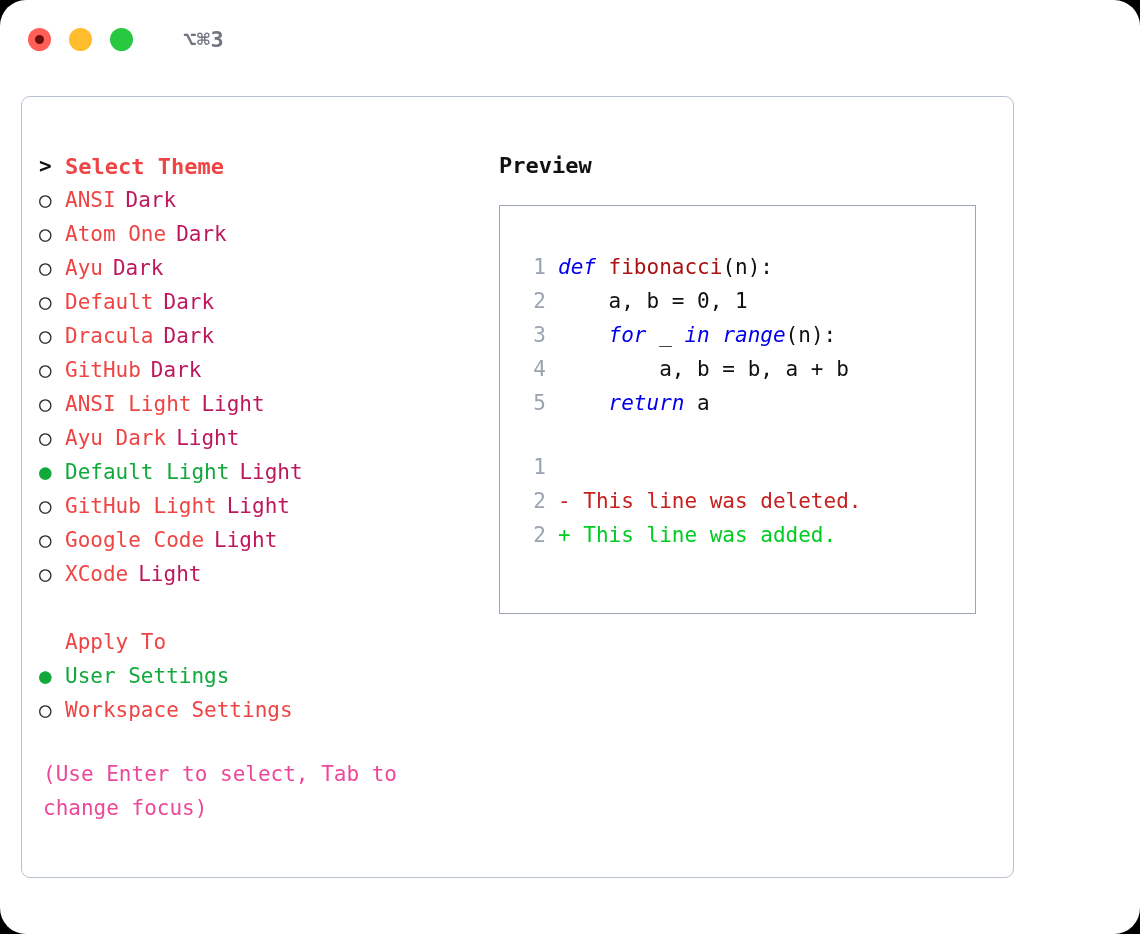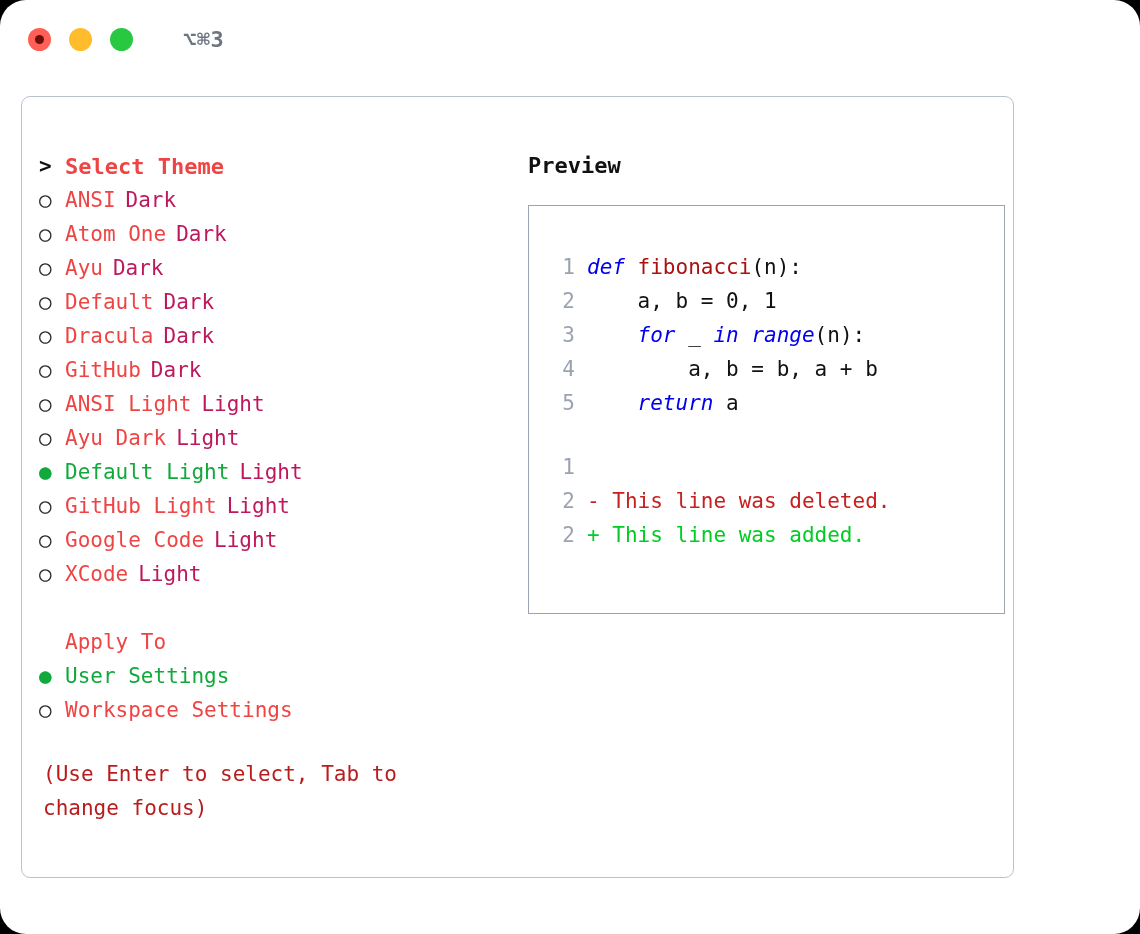--- a/index.html
+++ b/index.html
@@ -122,28 +122,28 @@
   }
 
   .section-gap { height: 34px; }
 
   .hint {
     margin-top: 30px;
     margin-left: 4px;
     width: 400px;
     font-size: 21px;
     line-height: 34px;
-    color: #b91c1c;
+    color: #ec4899;
     white-space: pre-wrap;
   }
 
   
   .right-col {
     position: absolute;
-    left: 506px;
+    left: 477px;
     top: 52px;
     width: 490px;
   }
   .preview-title {
     font-size: 22px;
     font-weight: bold;
     color: #111111;
     height: 34px;
     line-height: 34px;
     white-space: pre;

